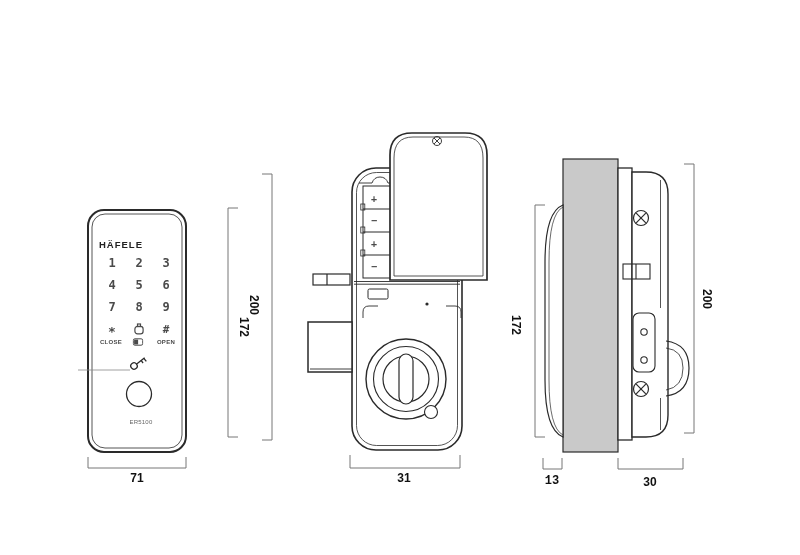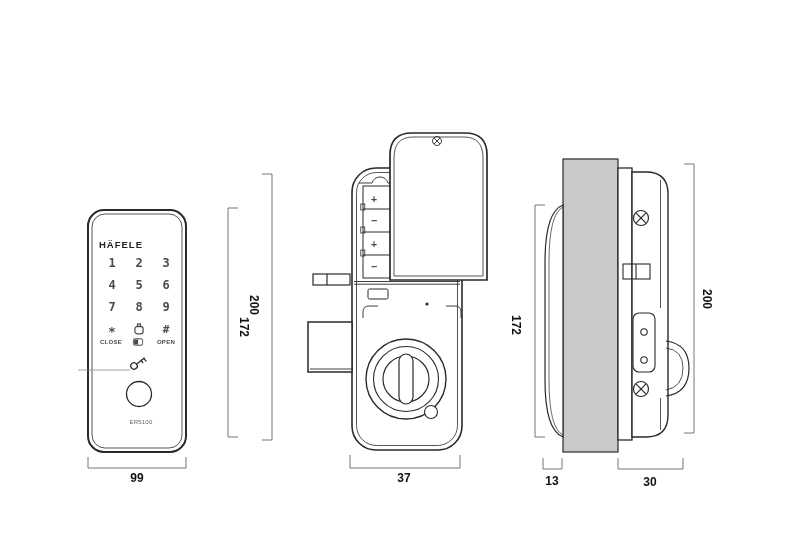--- a/index.html
+++ b/index.html
@@ -179,23 +179,23 @@
   </div>
   <div class="lbl small-cap" style="left:166px;top:342px;">OPEN</div>
 
   <div class="lbl model" style="left:141px;top:422px;">ER5100</div>
 
   <div class="lbl key" style="left:374px;top:198px;font-size:10px;">+</div>
   <div class="lbl key" style="left:374px;top:220px;font-size:10px;">−</div>
   <div class="lbl key" style="left:374px;top:243px;font-size:10px;">+</div>
   <div class="lbl key" style="left:374px;top:266px;font-size:10px;">−</div>
 
-  <div class="lbl dim" style="left:137px;top:478px;">99</div>
-  <div class="lbl dim" style="left:404px;top:478px;">37</div>
-  <div class="lbl dim" style="left:552px;top:481px;">13</div>
+  <div class="lbl dim" style="left:137px;top:478px;">71</div>
+  <div class="lbl dim" style="left:404px;top:478px;">31</div>
+  <div class="lbl dim" style="left:552px;top:481px;font-family:Liberation Mono, monospace;">13</div>
   <div class="lbl dim" style="left:650px;top:482px;">30</div>
 
   <div class="lbl dim dim-v" style="left:244px;top:327px;">172</div>
   <div class="lbl dim dim-v" style="left:254px;top:305px;">200</div>
   <div class="lbl dim dim-v" style="left:516px;top:325px;">172</div>
   <div class="lbl dim dim-v" style="left:707px;top:299px;">200</div>
 
 </div>
 
 </body></html>

